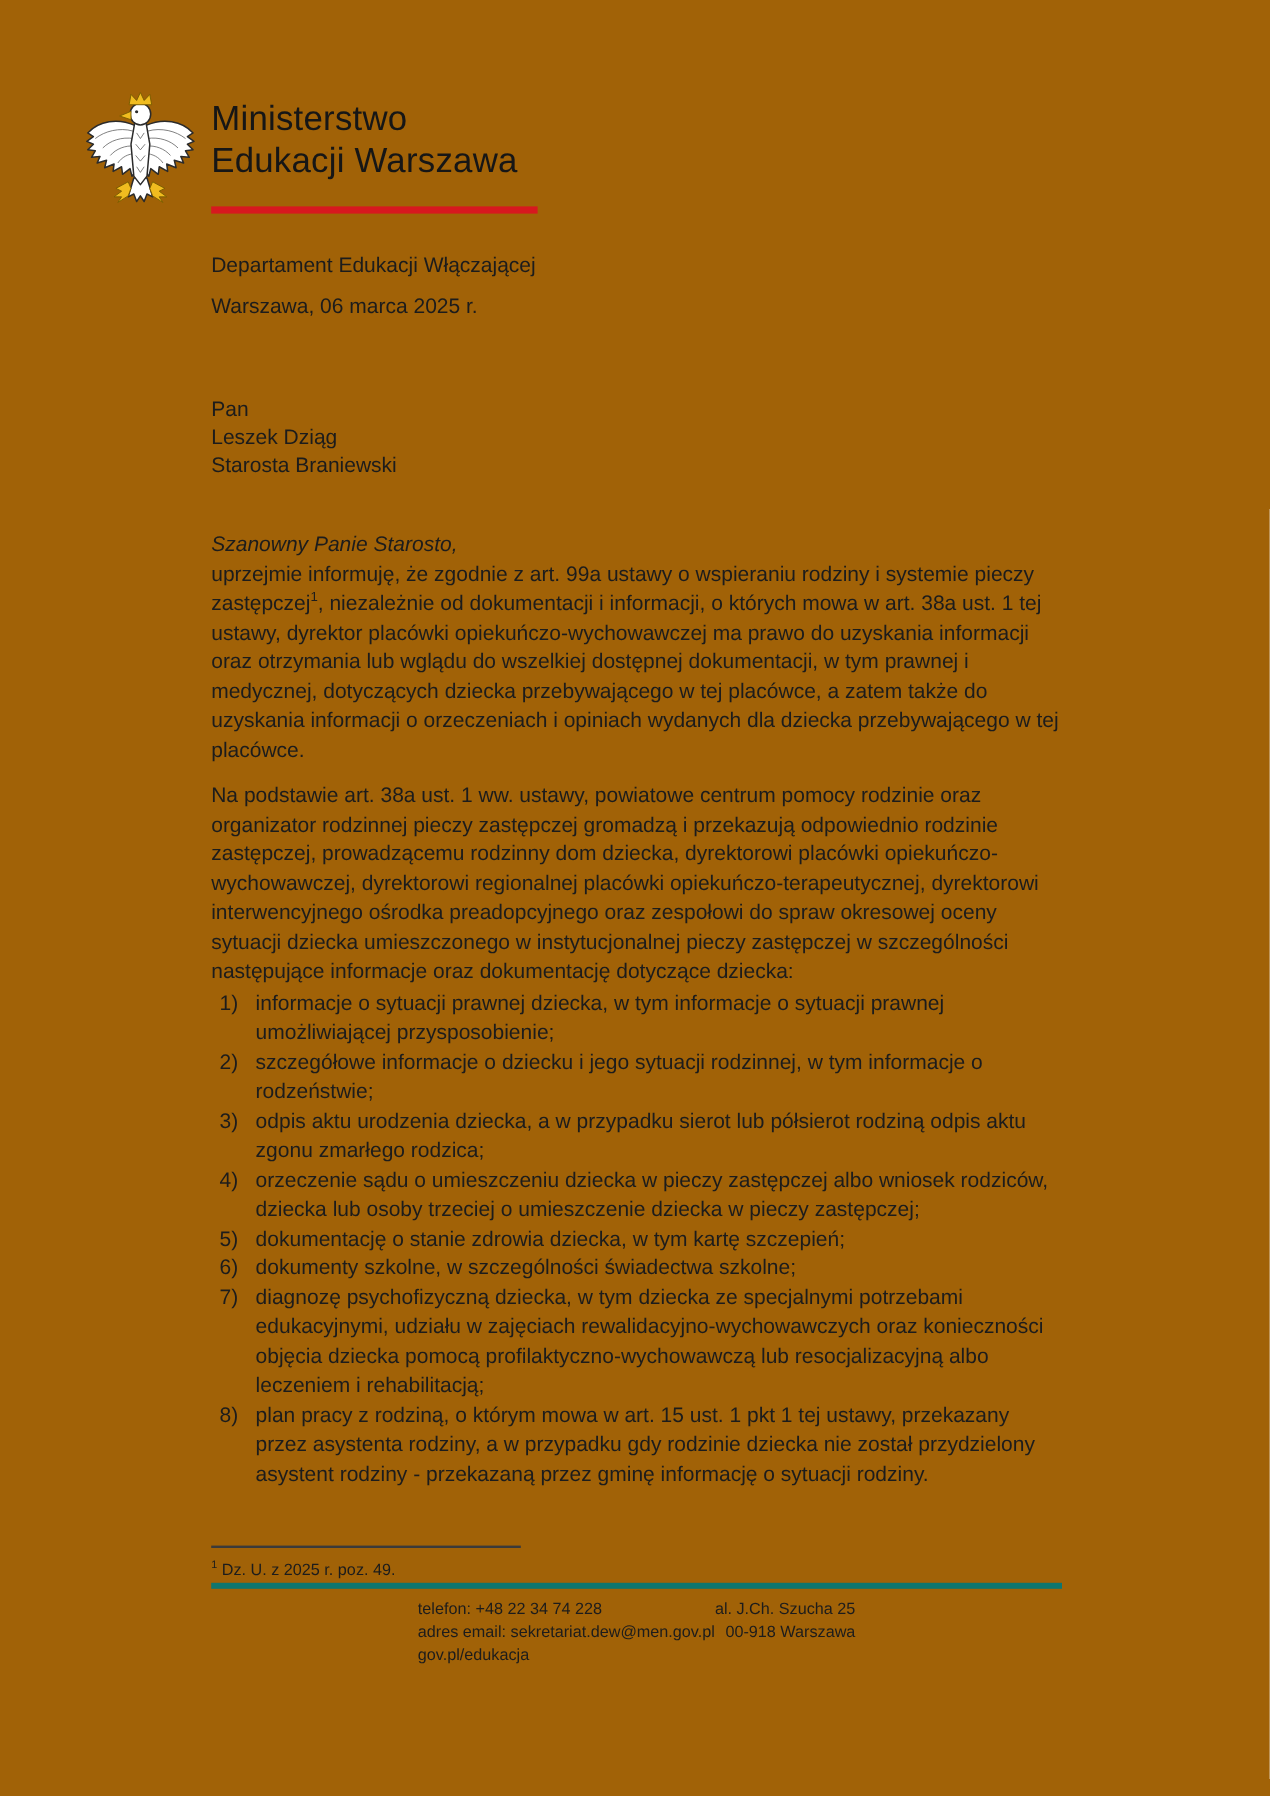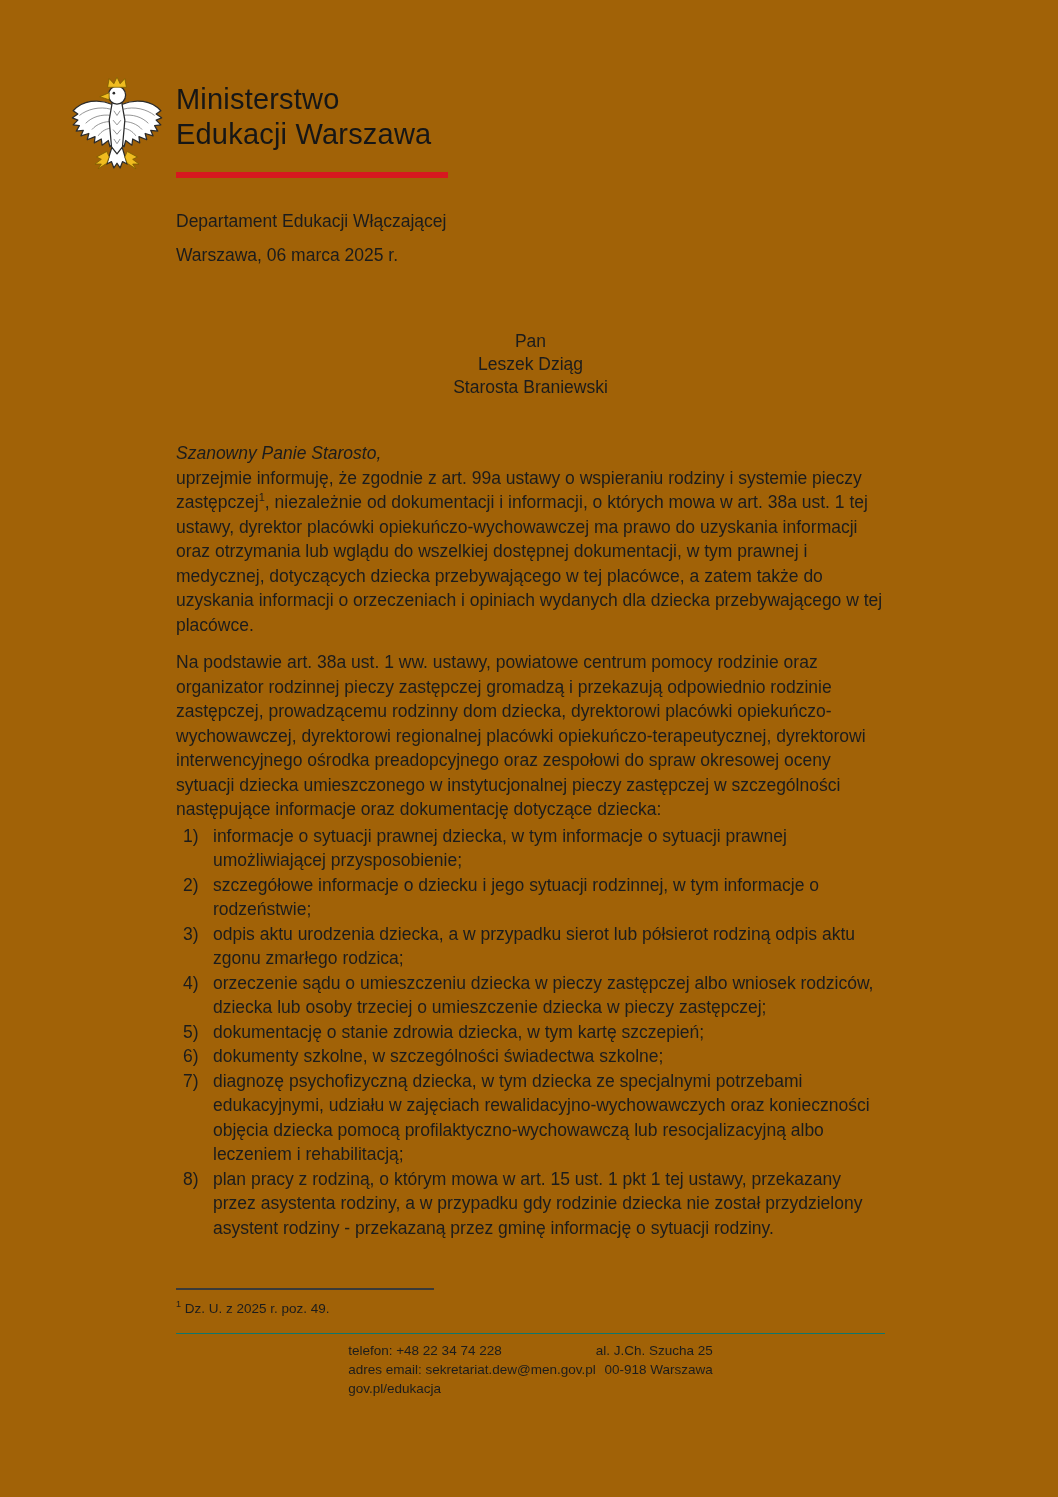--- a/index.html
+++ b/index.html
@@ -24,37 +24,37 @@
   }
   .red-rule { width:272px; height:6px; margin-top:20px; }
   .meta-line { font-size:17.5px; margin-top:13px; line-height:21px; }
   .meta-line.first { margin-top:33px; }
 
   
   .letter {
     position:absolute; left:176px; top:330px; width:709px;
     font-size:17.5px; line-height:24.5px;
   }
-  .recipient div { line-height:23px;text-align:center; }
+  .recipient div { line-height:23px; }
   .salutation { margin-top:42px; font-style:italic; }
   .para { text-align:left; }
   .para.second { margin-top:13px; }
   sup.fn-ref { font-size:11px; line-height:0; vertical-align:super; }
 
   .numbered-list { margin-top:2px; }
   .list-row { display:flex; }
   .list-num { width:37px; flex:0 0 37px; padding-left:7px; }
   .list-text { flex:1; }
 
   
   .bottom-block { position:absolute; left:176px; width:709px; top:1288px; }
   .footnote-sep { width:258px; height:2px; background:#3a3a3a; }
   .footnote-line {
-    font-size:13.5px; line-height:18px; padding-top:5px; padding-bottom:15px;
-    border-bottom:1px solid #0f766e;
+    font-size:13.5px; line-height:18px; padding-top:5px; padding-bottom:1px;
+    border-bottom:5px solid #0f766e;
   }
   .footnote-line sup { font-size:9px; }
   .footer-cols { display:flex; justify-content:center; margin-top:7px; }
   .footer-left div, .footer-right div { font-size:13.5px; line-height:19px; }
   .footer-right { text-align:right; }
 </style>
 </head>
 <body>
 
 <div class="page">

